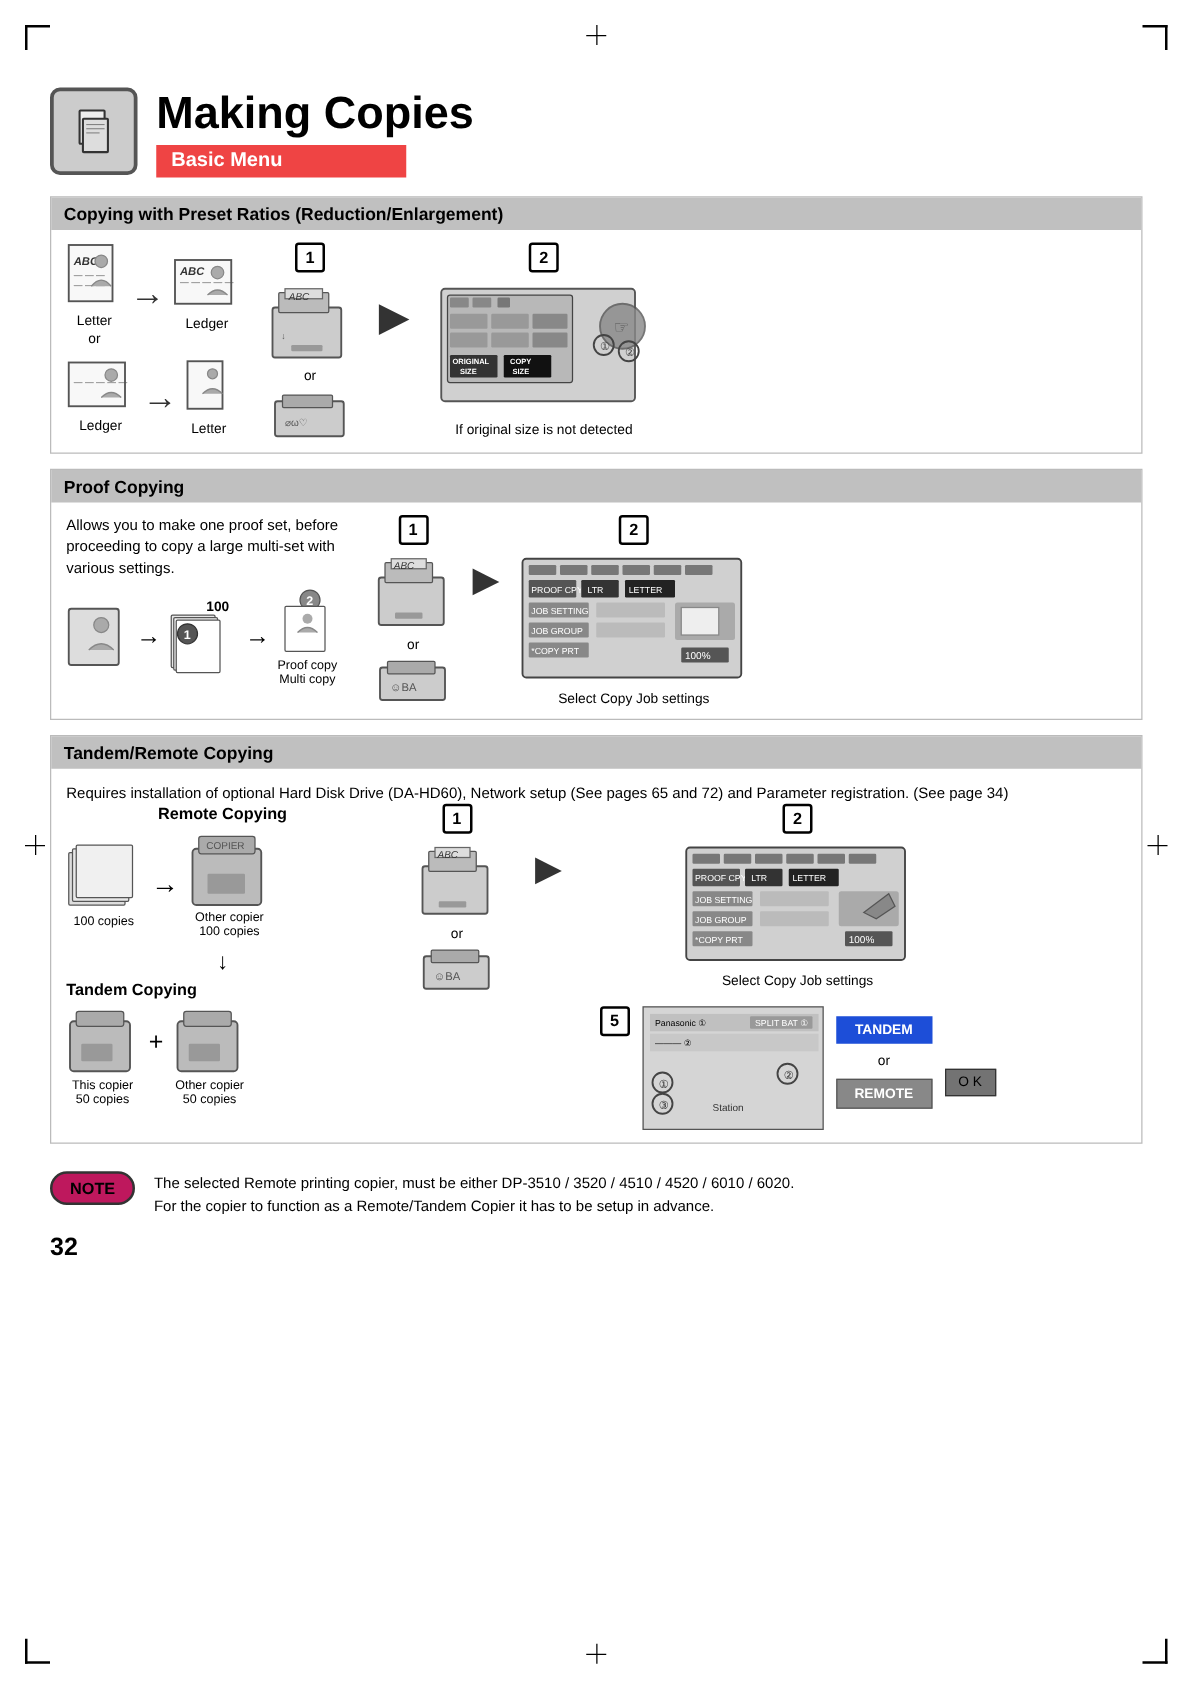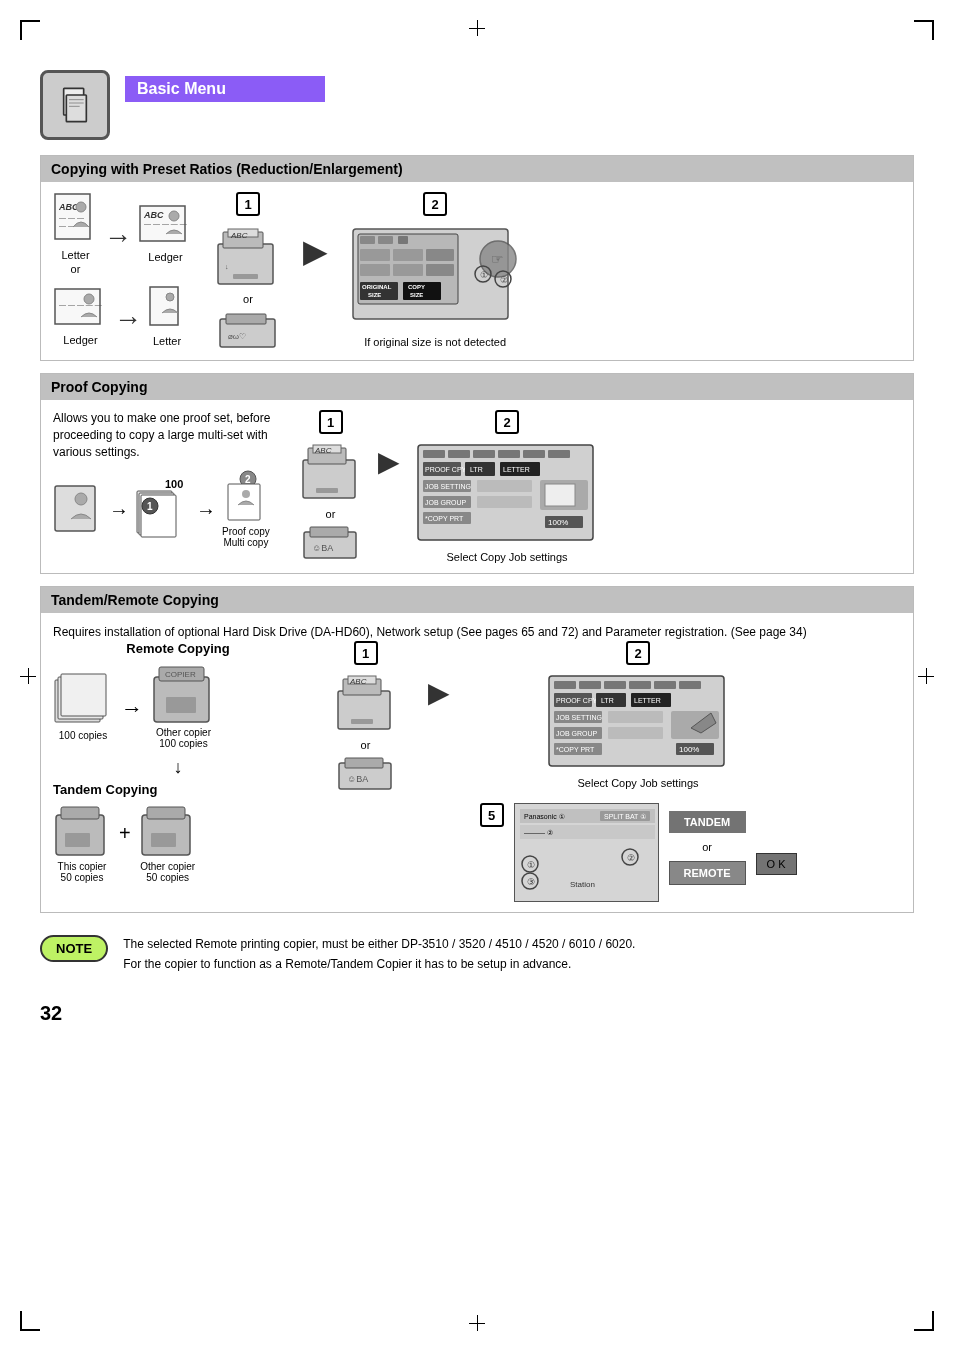--- a/index.html
+++ b/index.html
@@ -93,21 +93,21 @@
     }
 
     .main-title {
       font-size: 36px;
       font-weight: bold;
       color: #000;
       line-height: 1.1;
     }
 
     .subtitle-bar {
-      background: #8b5cf6;
+      background: #ef4444;
       color: #fff;
       font-size: 16px;
       font-weight: bold;
       padding: 4px 12px;
       margin-top: 6px;
       display: inline-block;
       min-width: 200px;
     }
 
     .label-text {
@@ -125,33 +125,33 @@
       padding: 10px 0;
     }
 
     .note-badge {
       border: 2px solid #333;
       border-radius: 20px;
       padding: 4px 14px;
       font-size: 13px;
       font-weight: bold;
       flex-shrink: 0;
-      background: #bef264;
+      background: #be185d;
     }
 
     .note-content {
       font-size: 12px;
       line-height: 1.6;
     }
 
     
     .page-number {
       font-size: 20px;
       font-weight: bold;
-      margin-top: 18px;
+      margin-top: 2px;
     }
 
     
     .big-arrow {
       font-size: 28px;
       color: #333;
     }
 
     
     .step-box {
@@ -199,20 +199,21 @@
     <div class="icon-box">
       <svg viewBox="0 0 50 60" fill="none" stroke="#333" stroke-width="2.5">
         <rect x="8" y="5" width="30" height="40" rx="1" fill="#eee" stroke="#333"></rect>
         <rect x="12" y="15" width="30" height="40" rx="1" fill="#ddd" stroke="#333"></rect>
         <line x1="16" y1="22" x2="38" y2="22" stroke="#666" stroke-width="1"></line>
         <line x1="16" y1="27" x2="38" y2="27" stroke="#666" stroke-width="1"></line>
         <line x1="16" y1="32" x2="32" y2="32" stroke="#666" stroke-width="1"></line>
       </svg>
     </div>
     <div class="title-area">
+      <div class="main-title">Making Copies</div>
       <div class="subtitle-bar">Basic Menu</div>
     </div>
   </div>
 
   <div class="bordered-section">
     <div class="section-header-gray">
       <span>Copying with Preset Ratios (Reduction/Enlargement)</span>
     </div>
     <div style="padding: 10px 12px; display: flex; gap: 20px; align-items: flex-start;">
 
@@ -596,21 +597,21 @@
                 <text x="7" y="76" font-size="9" fill="#333">③</text>
 
                 <circle cx="110" cy="48" r="8" fill="none" stroke="#444" stroke-width="1.5"></circle>
                 <text x="107" y="52" font-size="9" fill="#333">②</text>
 
                 <text x="50" y="78" font-size="8" fill="#333">Station</text>
               </svg>
             </div>
 
             <div style="display: flex; flex-direction: column; gap: 8px; padding-top: 8px;">
-              <div style="background:#737373; color:#fff; font-size:11px; font-weight:bold; padding: 5px 14px; text-align:center; min-width: 75px;">TANDEM</div>
+              <div style="background:#1d4ed8; color:#fff; font-size:11px; font-weight:bold; padding: 5px 14px; text-align:center; min-width: 75px;">TANDEM</div>
               <div style="font-size:11px; text-align:center;">or</div>
               <div style="background:#888; color:#fff; font-size:11px; font-weight:bold; padding: 5px 14px; text-align:center; min-width: 75px; border: 1px solid #555;">REMOTE</div>
             </div>
 
             <div style="padding-top: 50px;">
               <div style="border: 1.5px solid #333; padding: 4px 10px; font-size:11px; text-align:center; background:#737373;">O K</div>
             </div>
           </div>
         </div>
       </div>

